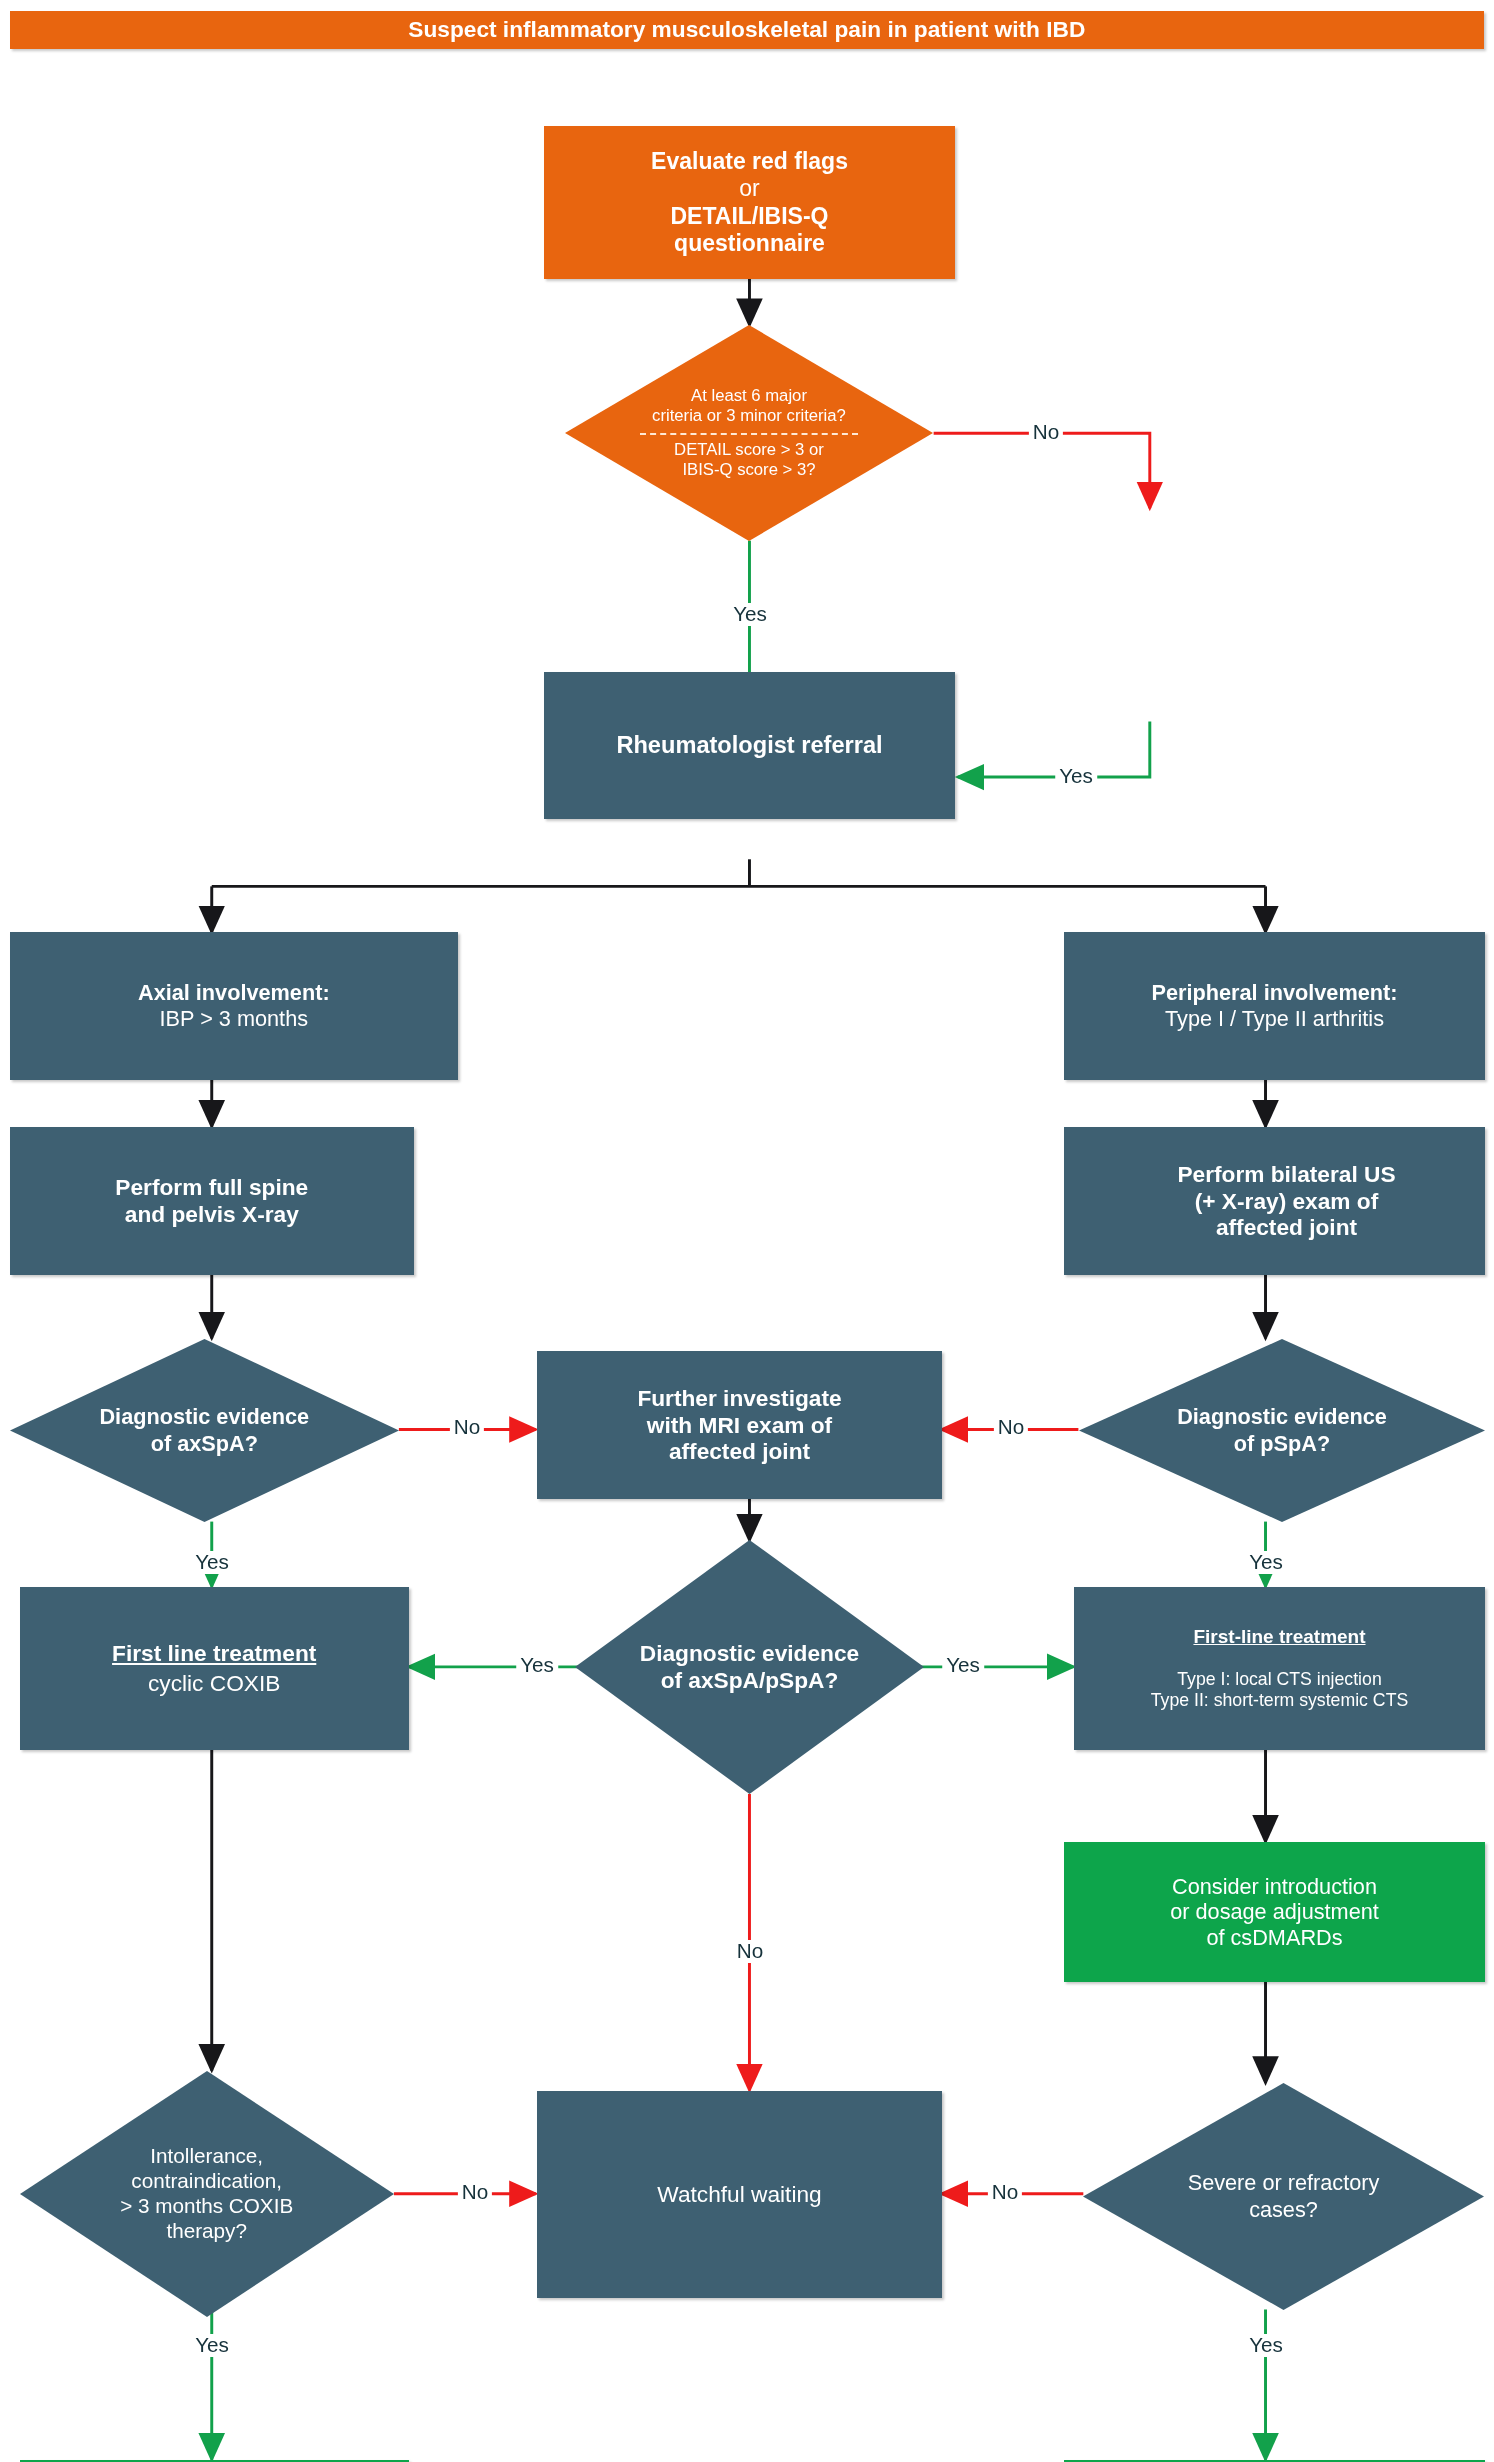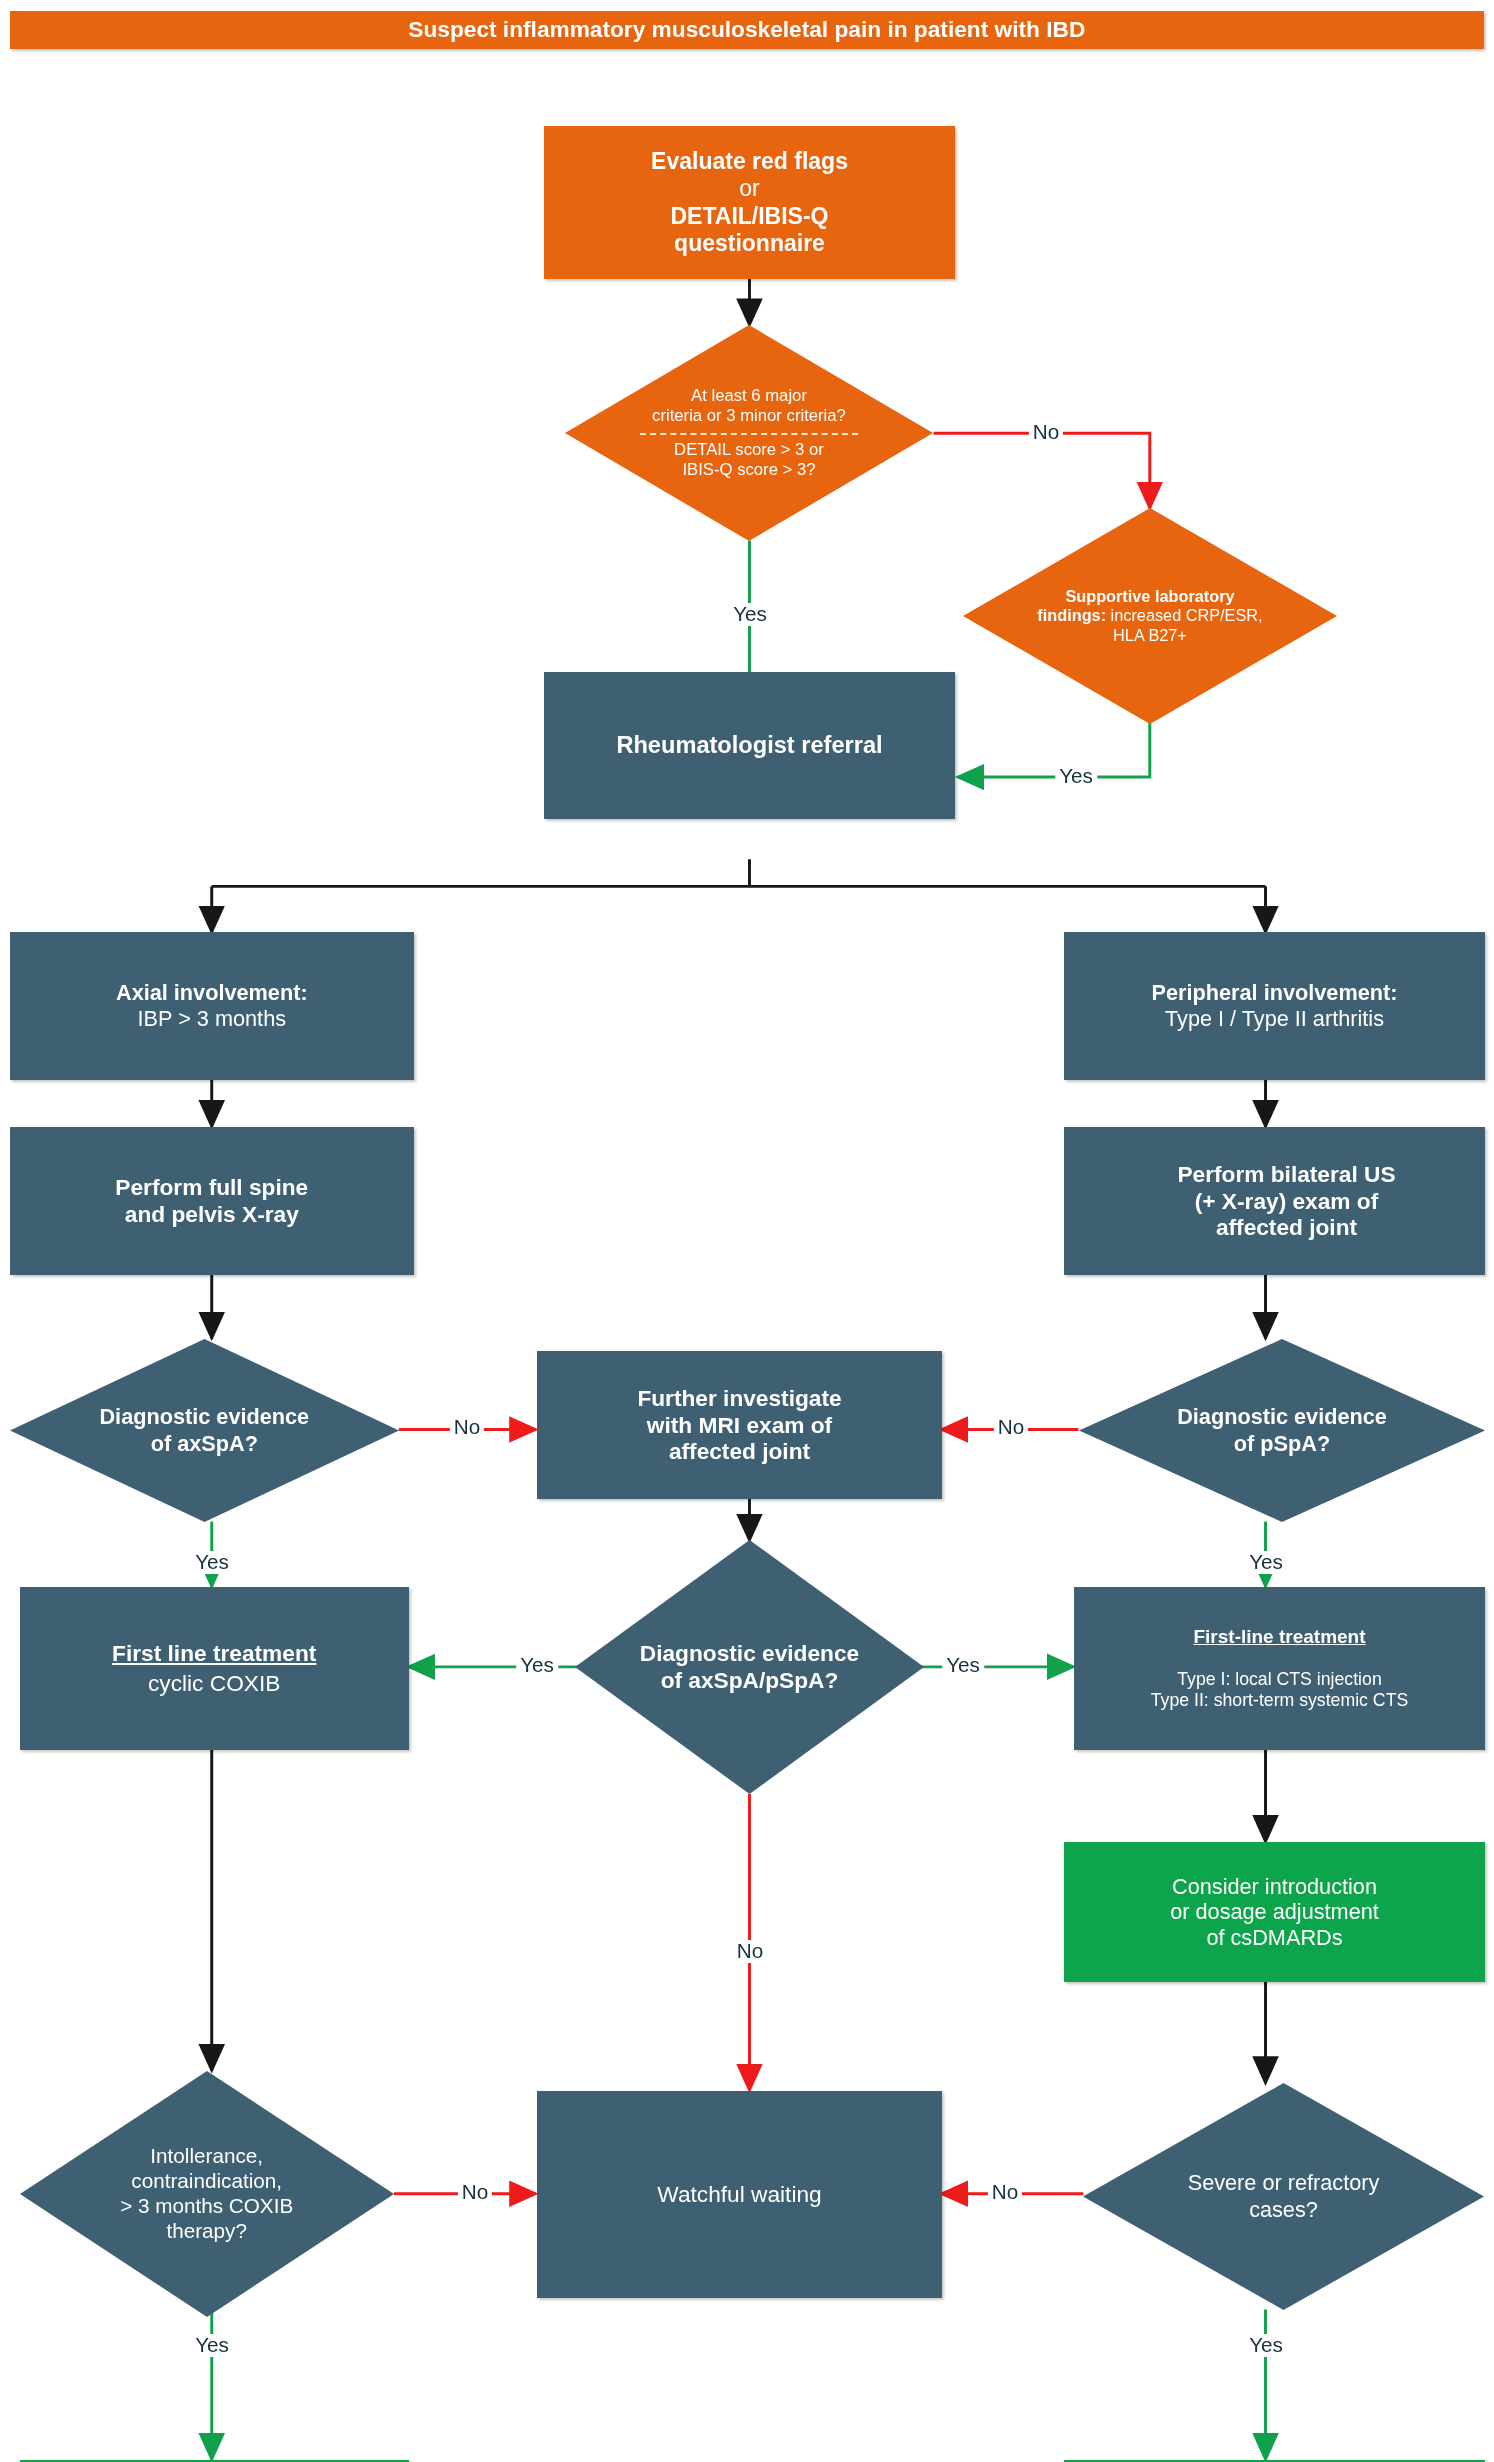--- a/index.html
+++ b/index.html
@@ -115,36 +115,26 @@
     </svg>
     <div class="txt" style="font-size:16.7px;">
       <div>At least 6 major</div>
       <div>criteria or 3 minor criteria?</div>
       <div class="hr-dash" style="margin-left:auto;margin-right:auto;"></div>
       <div>DETAIL score &gt; 3 or</div>
       <div>IBIS-Q score &gt; 3?</div>
     </div>
   </div>
 
-  <div class="dia" style="left:963px;top:508px;width:374px;height:216px;">
-    <svg class="shape" viewBox="0 0 100 100" preserveAspectRatio="none">
-      <polygon points="50,0 100,50 50,100 0,50" fill="#E8650F"></polygon>
-    </svg>
-    <div class="txt" style="font-size:16.3px;width:82%;">
-      <div><span class="bold">Supportive laboratory</span></div>
-      <div><span class="bold">findings:</span><span> increased CRP/ESR,</span></div>
-      <div>HLA B27+</div>
-    </div>
-  </div>
 
   <div class="node rect slate" style="left:544px;top:672px;width:411px;height:147px;font-size:23.6px;font-weight:bold;">
     <span>Rheumatologist referral</span>
   </div>
 
-  <div class="node rect slate" style="left:9.8px;top:932px;width:404px;height:148px;font-size:21.7px;">
+  <div class="node rect slate" style="left:9.8px;top:932px;width:448px;height:148px;font-size:21.7px;">
     <span class="bold">Axial involvement:</span>
     <span>IBP &gt; 3 months</span>
   </div>
 
   <div class="node rect slate" style="left:1064px;top:932px;width:421px;height:148px;font-size:21.7px;">
     <span class="bold">Peripheral involvement:</span>
     <span>Type I / Type II arthritis</span>
   </div>
 
   <div class="node rect slate" style="left:9.8px;top:1127px;width:404px;height:148px;font-size:22.7px;font-weight:bold;">

